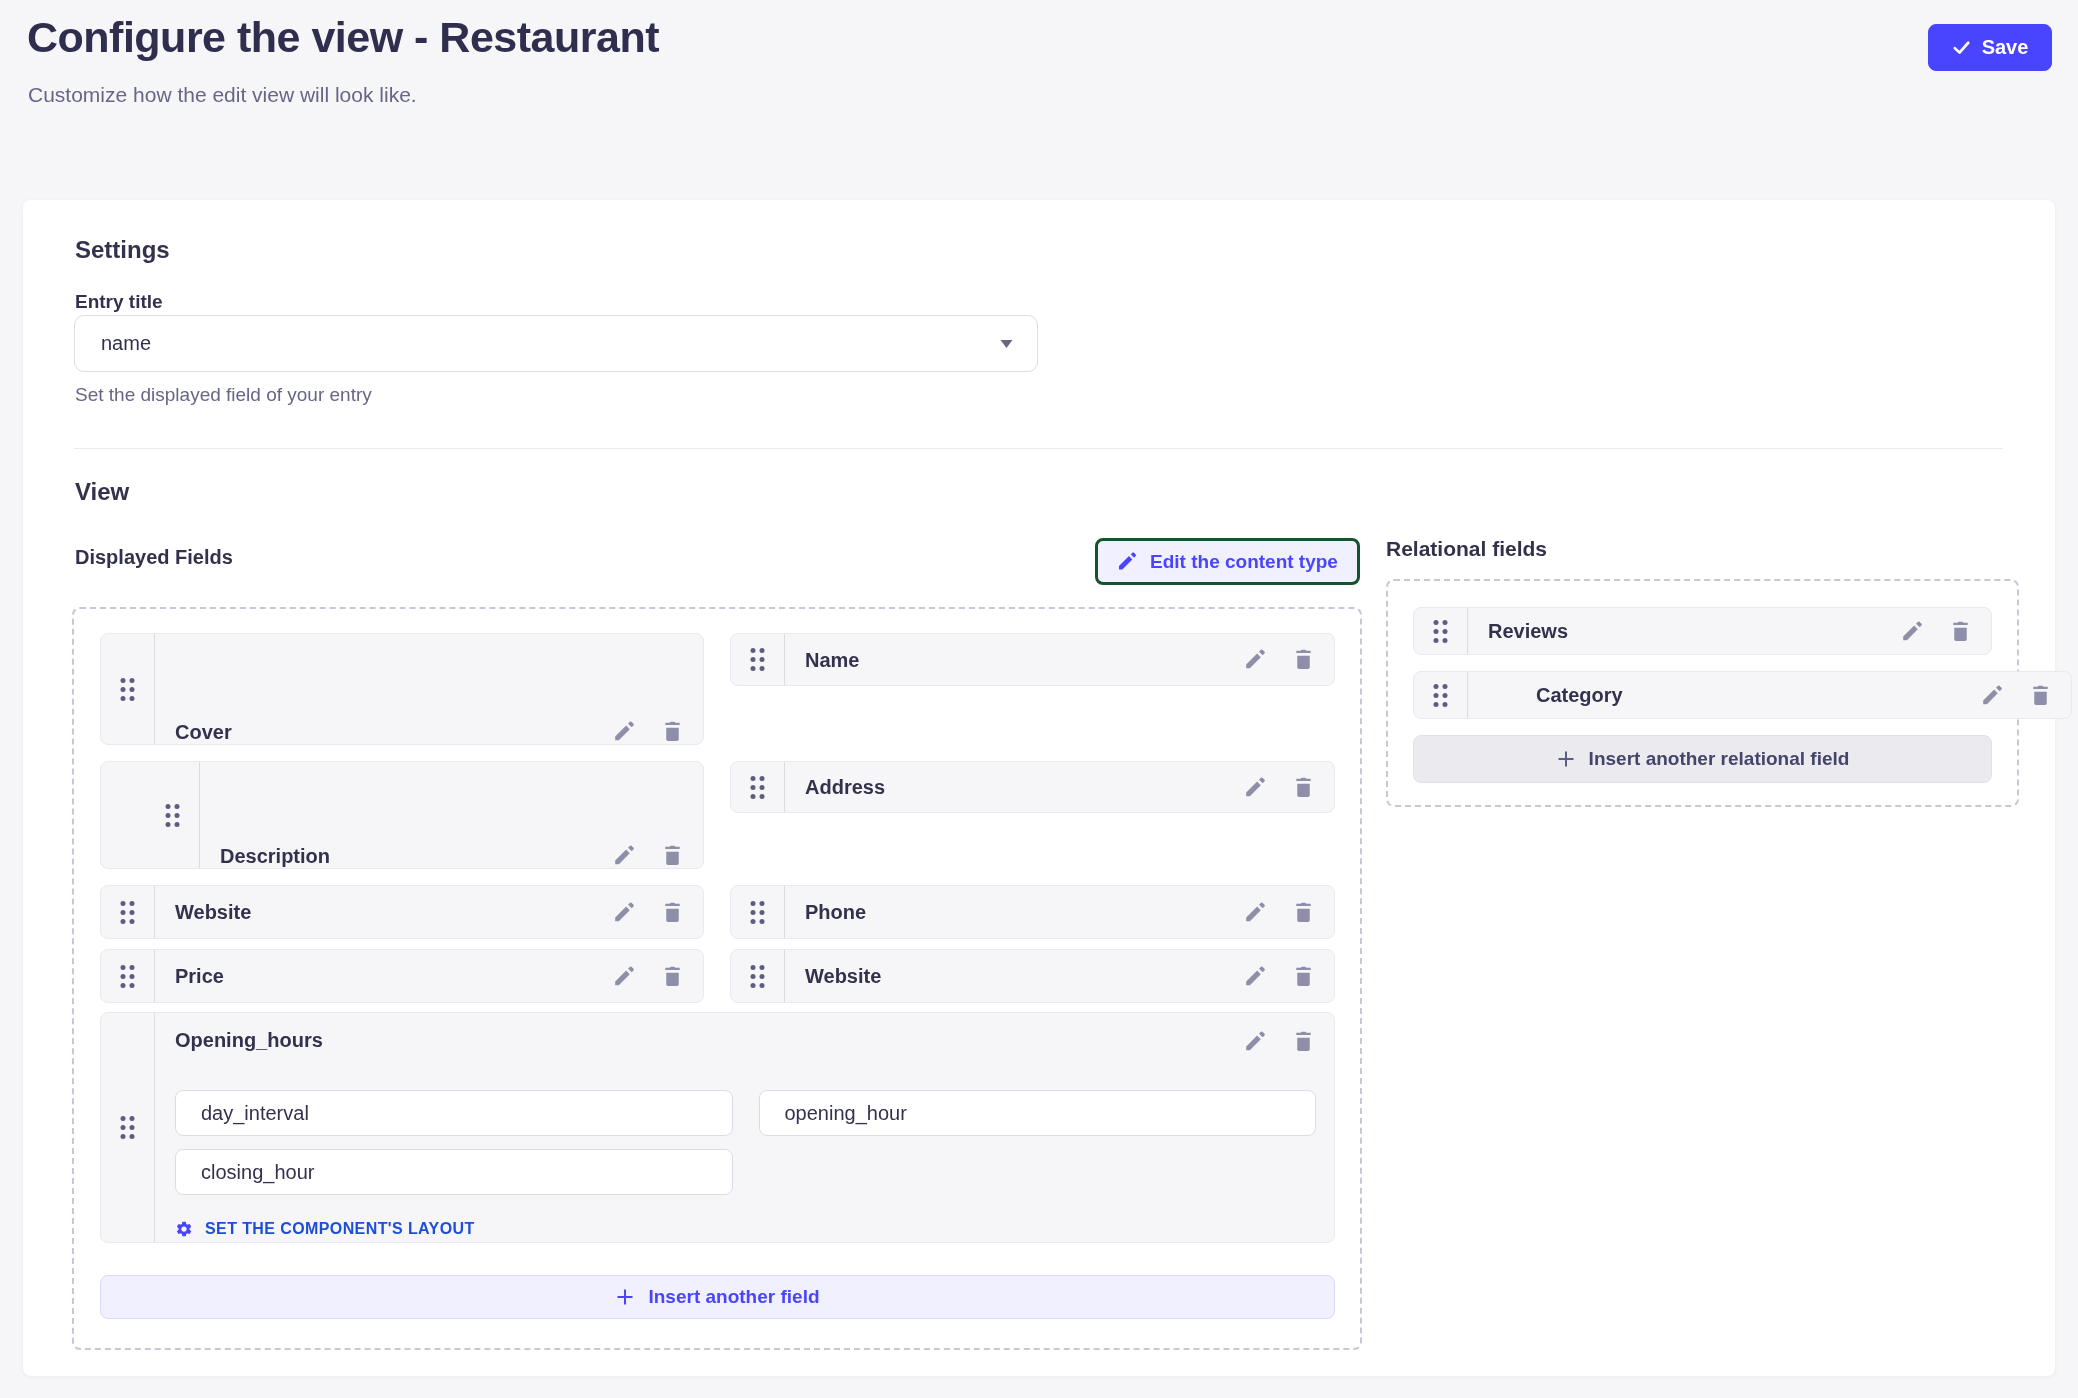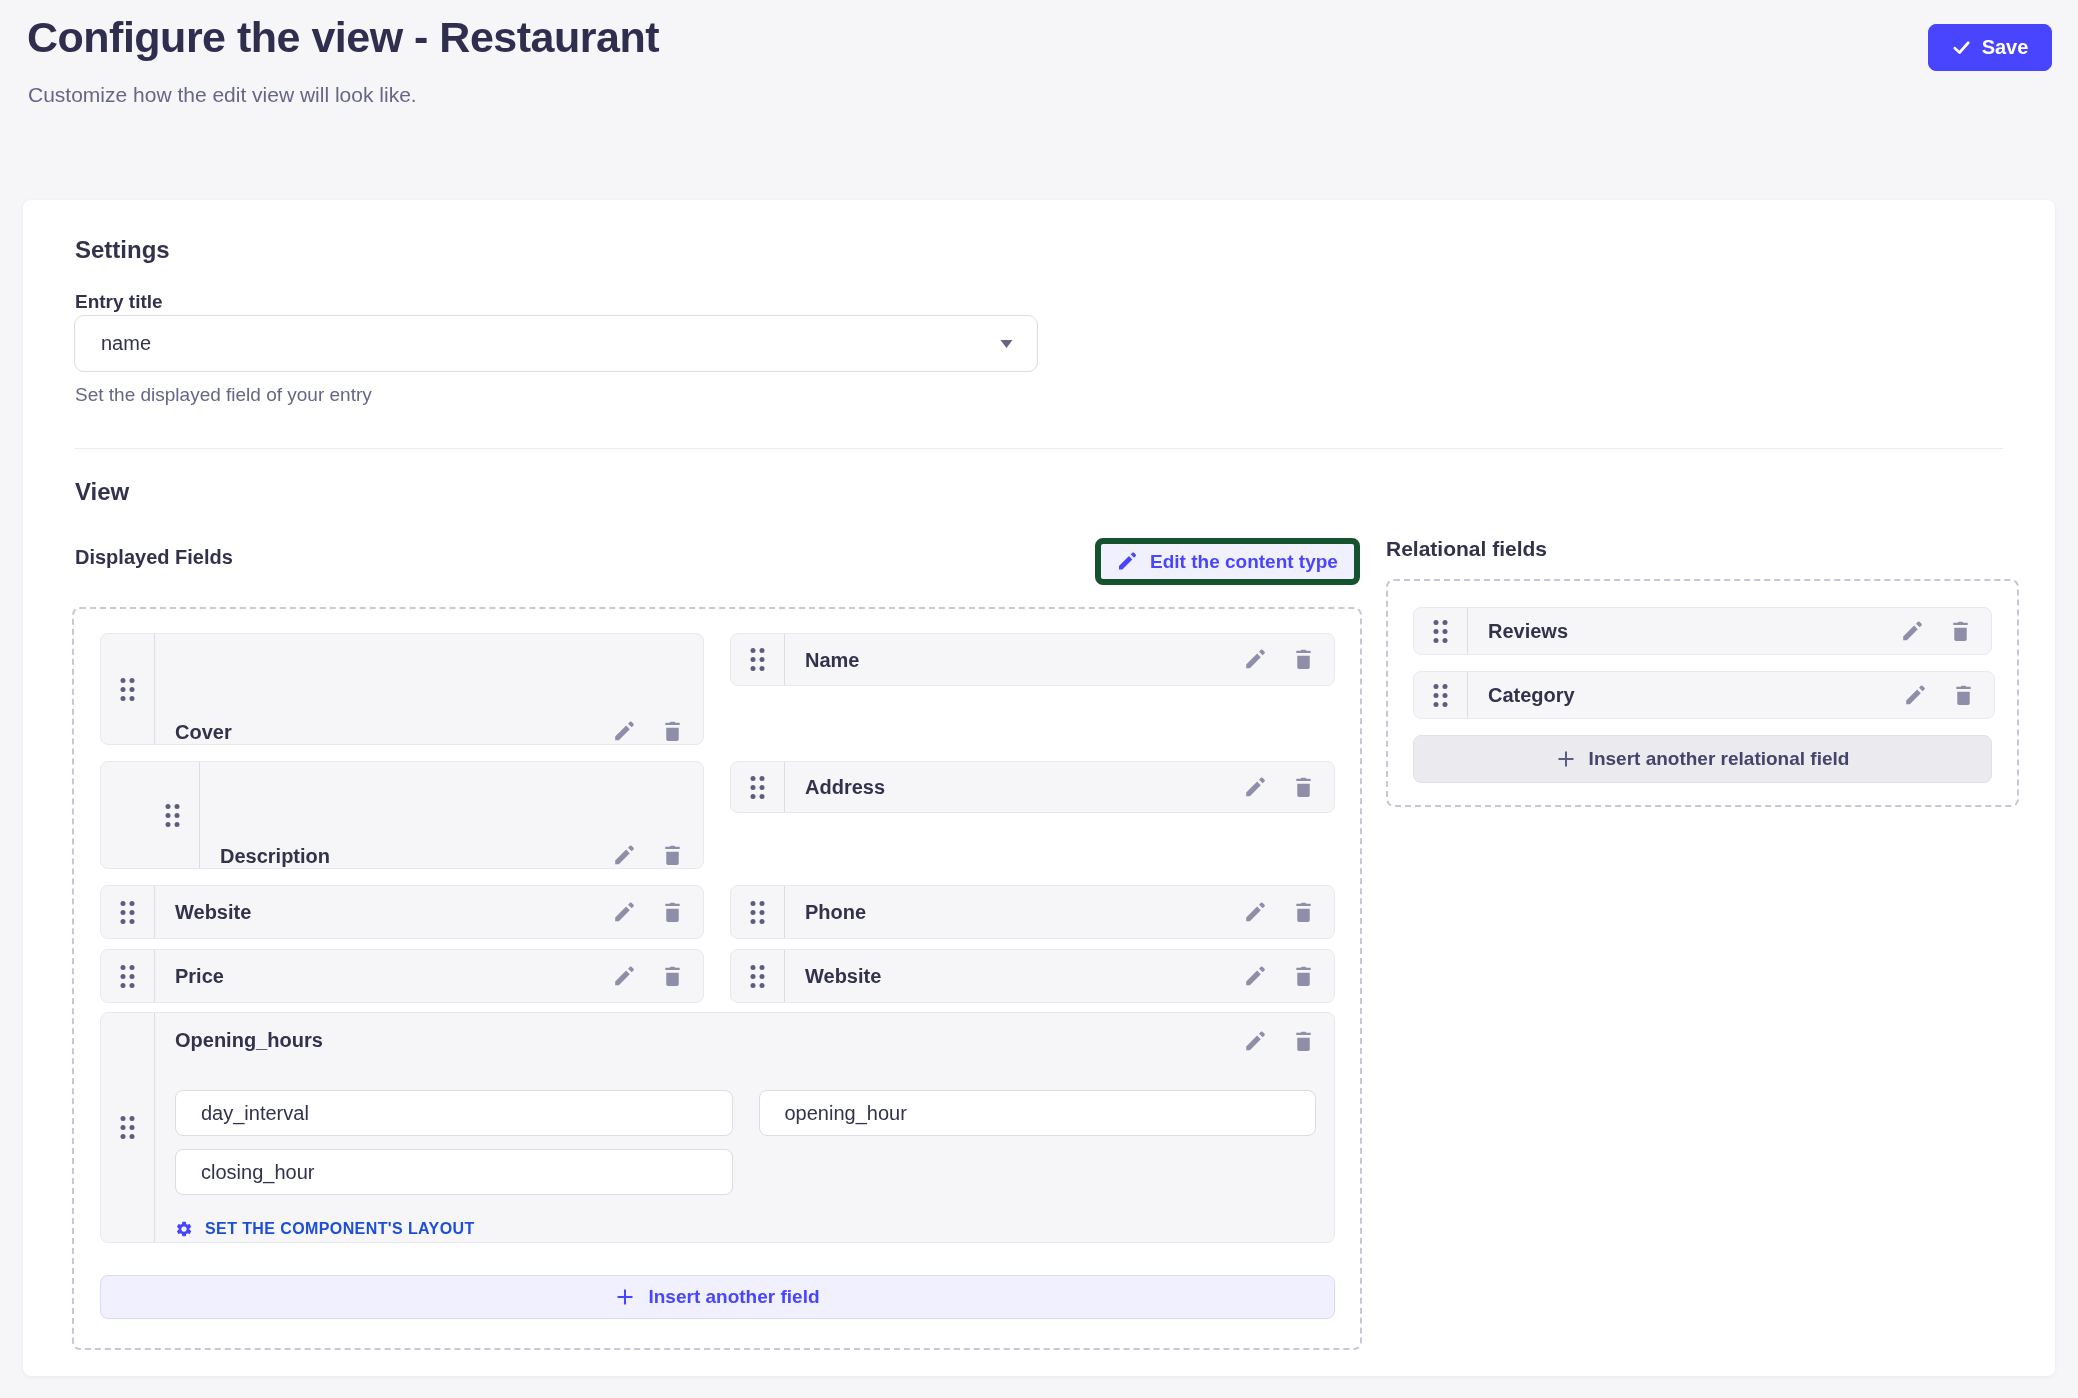--- a/index.html
+++ b/index.html
@@ -49,21 +49,21 @@
   }
   .select .caret { position:absolute; right:24px; top:50%; transform:translateY(-50%); }
   .helper-text { position:absolute; left:52px; top:184px; font-size:19px; color:#666687; }
   .divider { position:absolute; left:51px; top:248px; width:1929px; height:1px; background:#eaeaef; }
 
   .displayed-fields-label { position:absolute; left:52px; top:346px; font-size:20px; font-weight:700; }
   .relational-heading { position:absolute; left:1363px; top:337px; font-size:21px; font-weight:700; }
 
   .edit-ct-btn {
     position:absolute; left:1072px; top:338px; width:265px; height:47px;
-    background:#f0f0ff; border:6px solid #14532d; border-radius:8px;
+    background:#f0f0ff; border:3px solid #14532d; border-radius:8px;
     display:flex; align-items:center; justify-content:center; gap:12px;
     color:#4945ff; font-size:19px; font-weight:700; cursor:pointer;
   }
 
   .dash {
     position:absolute; border:2px dashed #c7c7d6; border-radius:8px;
   }
   .dash-displayed { left:49px; top:407px; width:1290px; height:743px; }
   .dash-relational { left:1363px; top:379px; width:633px; height:228px; }
 
@@ -90,21 +90,21 @@
 
   .r-cover       { left:77px;   top:433px;  width:604px;  height:112px; }
   .r-name        { left:707px;  top:433px;  width:605px;  height:53px;  }
   .r-description { left:77px;   top:561px;  width:604px;  height:108px;padding-left:45px; }
   .r-address     { left:707px;  top:561px;  width:605px;  height:52px;  }
   .r-website     { left:77px;   top:685px;  width:604px;  height:54px;  }
   .r-phone       { left:707px;  top:685px;  width:605px;  height:54px;  }
   .r-price       { left:77px;   top:749px;  width:604px;  height:54px;  }
   .r-district    { left:707px;  top:749px;  width:605px;  height:54px;  }
   .r-reviews     { left:1390px; top:407px;  width:579px;  height:48px;  }
-  .r-category    { left:1390px; top:471px;  width:582px;  height:48px;  }
+  .r-category    { left:1390px; top:471px;  width:659px;  height:48px;gap:48px;  }
 
   
   .component-row { left:77px; top:812px; width:1235px; height:231px; }
   .comp-body { flex:1; display:flex; flex-direction:column; padding:15px 18px 16px 20px; min-width:0; }
   .comp-header { display:flex; align-items:flex-start; gap:22px; }
   .comp-inputs {
     margin-top:36px; display:grid;
     grid-template-columns:1fr 1fr; column-gap:26px; row-gap:13px;
   }
   .input-box {

